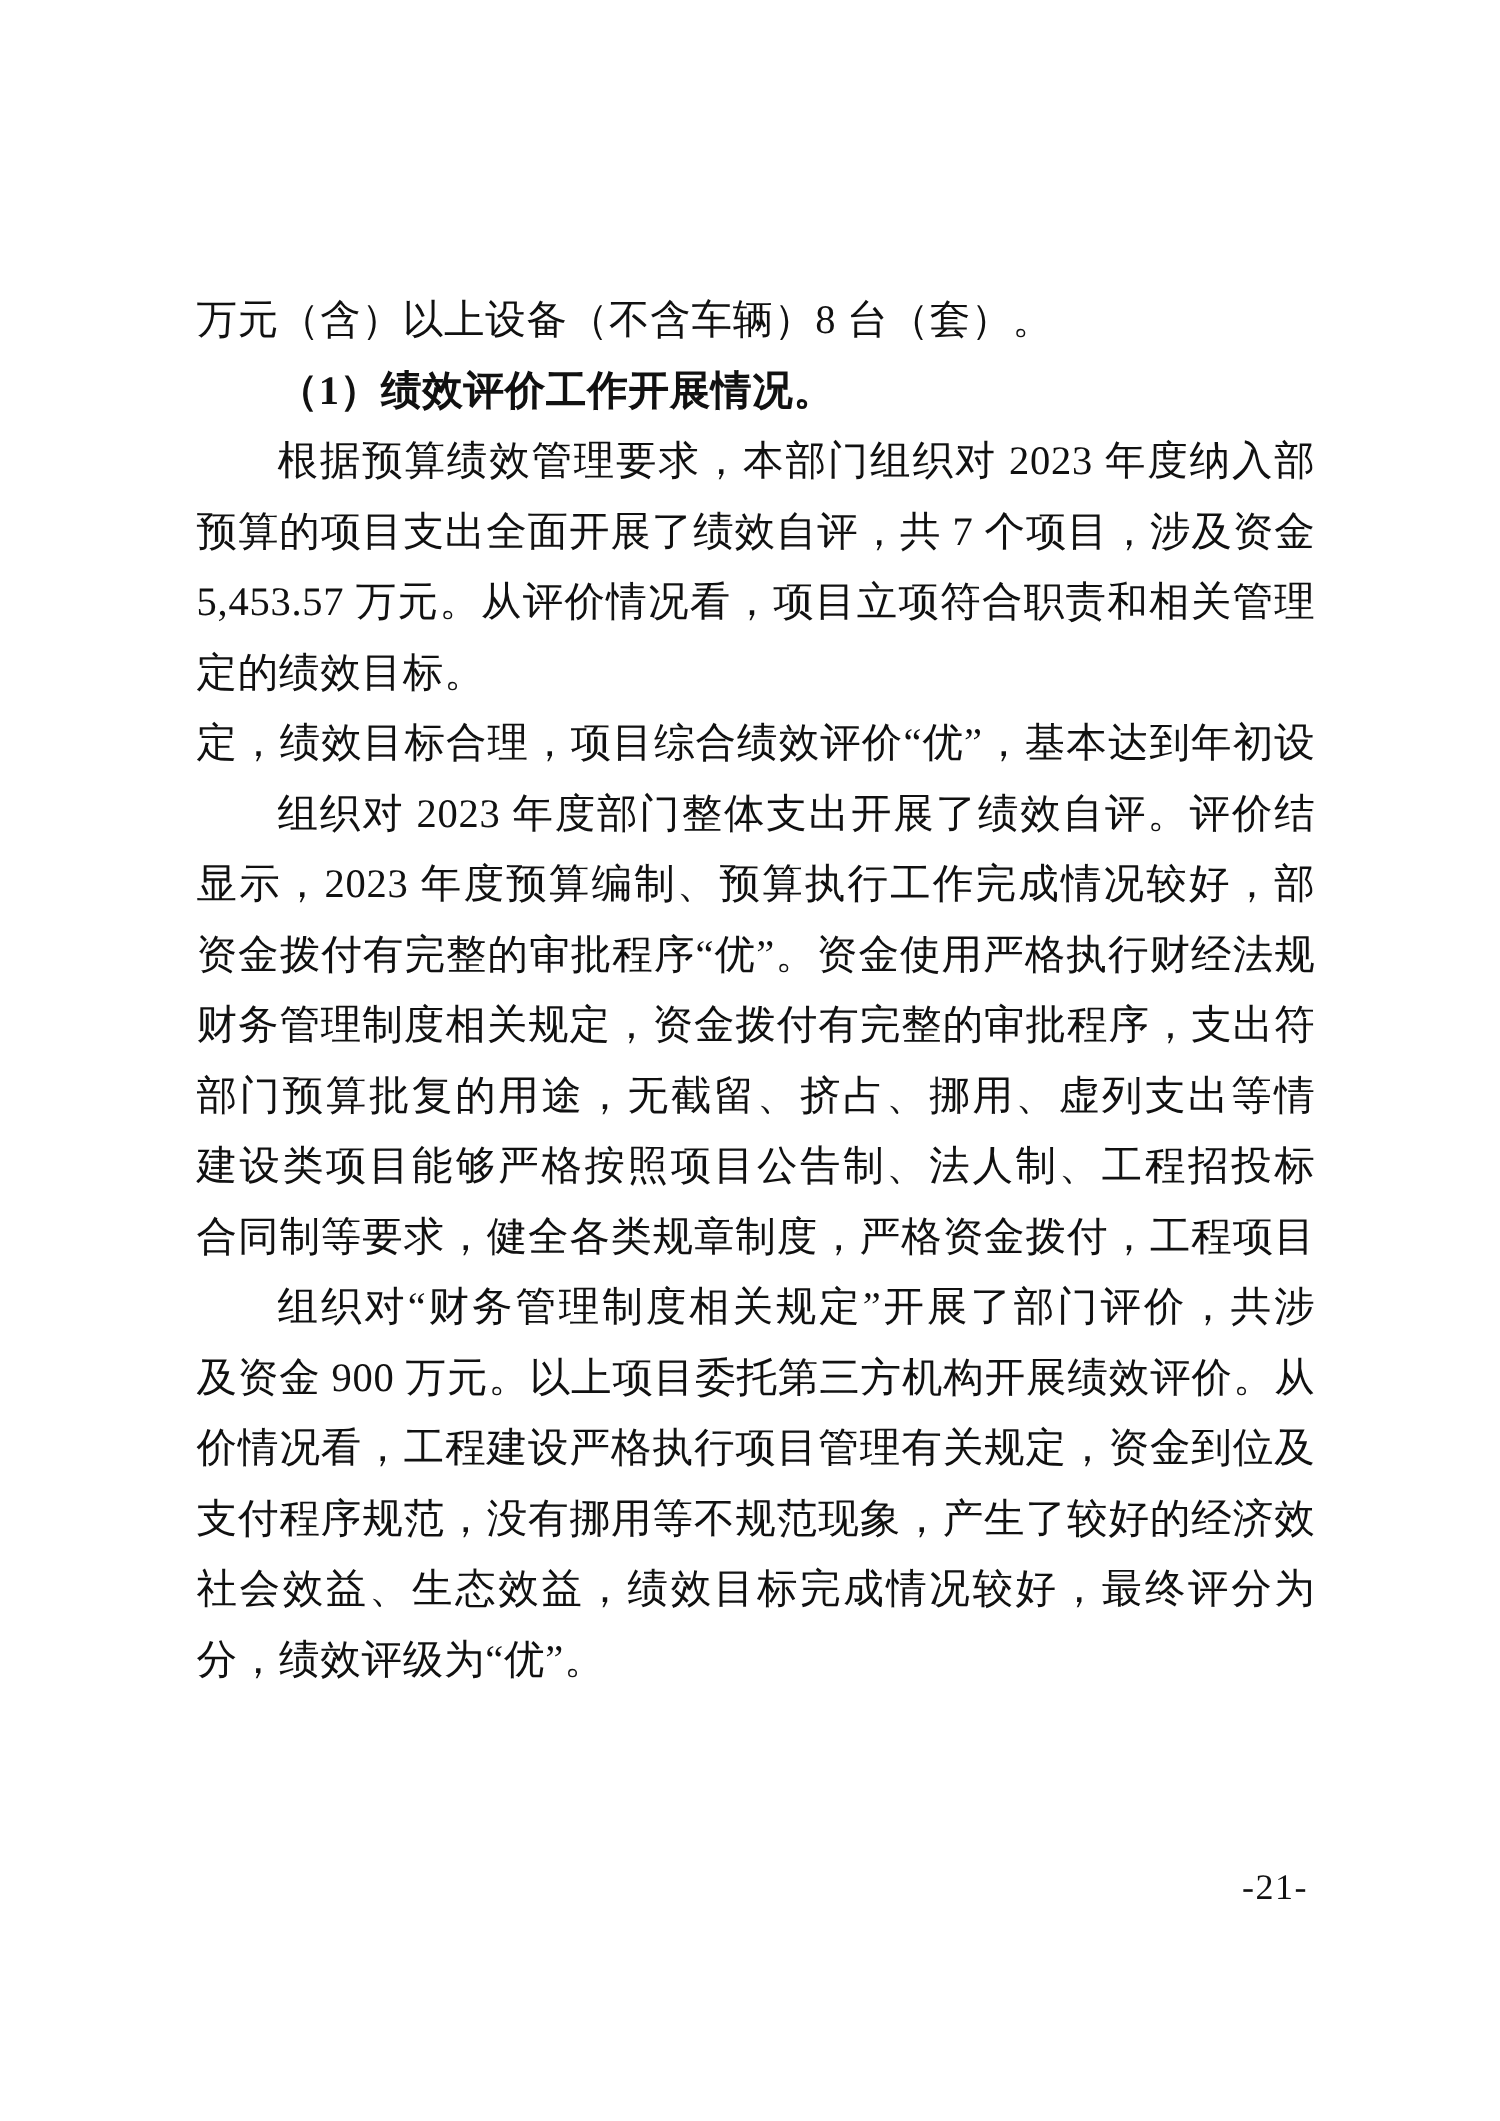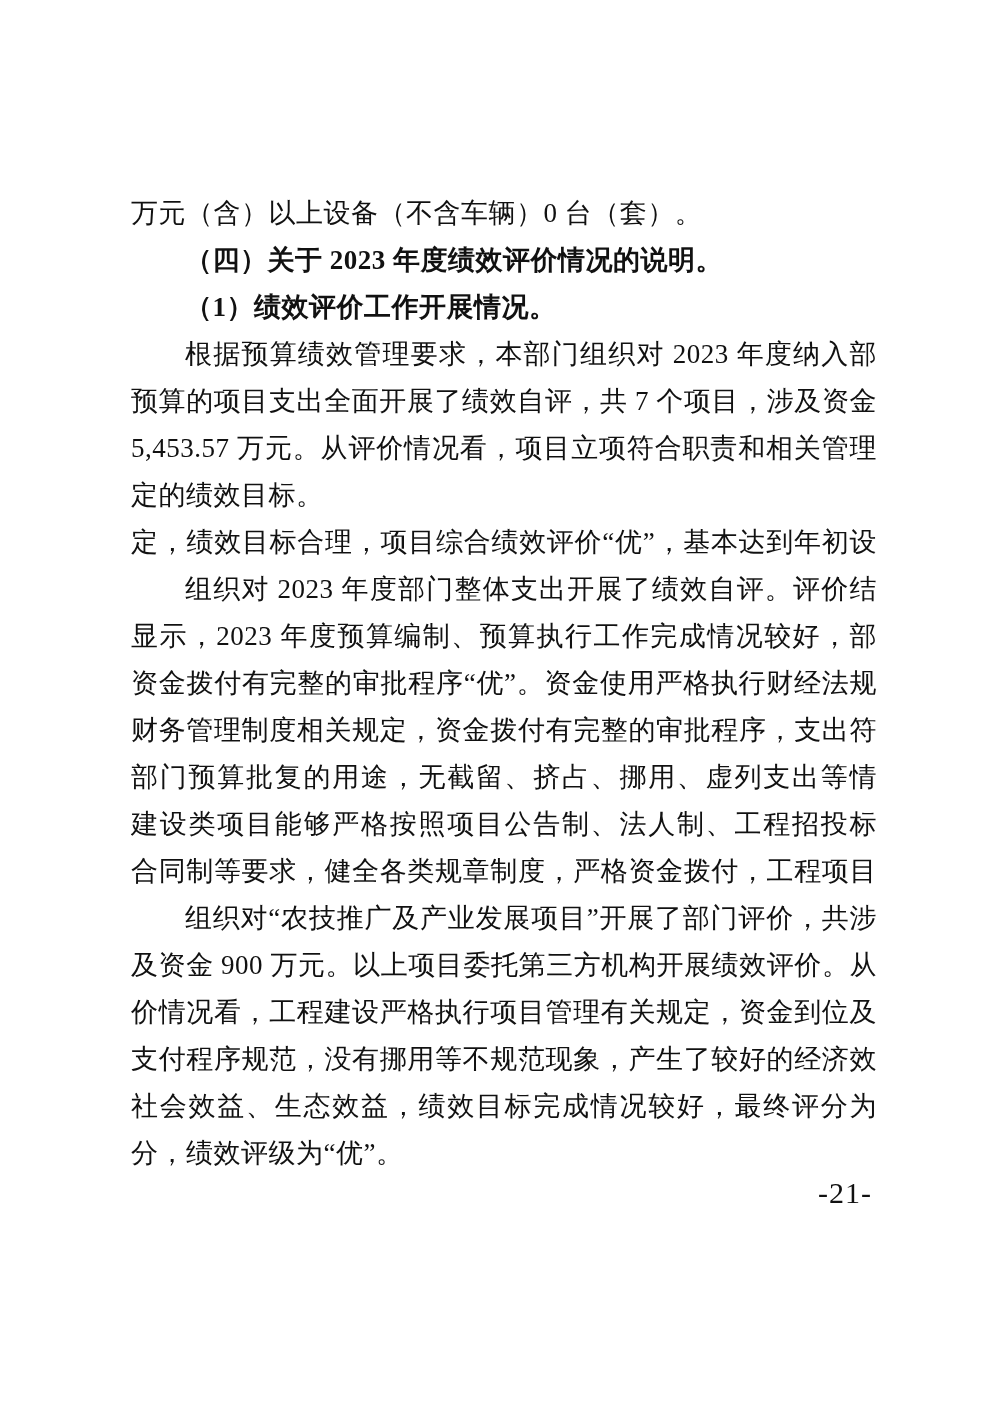--- a/index.html
+++ b/index.html
@@ -36,49 +36,48 @@
     text-align-last: justify;
   }
   .line.indent {
     text-indent: 2em;
   }
   .line.bold {
     font-weight: 700;
   }
   .footer {
     position: absolute;
-    top: 1177px;
+    top: 1243px;
     right: 128px;
-    font-size: 30px;
+    font-size: 24px;
     line-height: 32px;
     letter-spacing: 1px;
     color: #111111;
   }
 </style>
 </head>
 <body>
 
 <div class="page">
   <div class="content" id="doc-lines">
-      <div class="line">万元（含）以上设备（不含车辆）0 台（套）。</div>
-      <div class="line indent bold">（四）关于 2023 年度绩效评价情况的说明。</div>
+      <div class="line">万元（含）以上设备（不含车辆）8 台（套）。</div>
       <div class="line indent bold">（1）绩效评价工作开展情况。</div>
       <div class="line indent full">根据预算绩效管理要求，本部门组织对 2023 年度纳入部门</div>
       <div class="line full">预算的项目支出全面开展了绩效自评，共 7 个项目，涉及资金</div>
       <div class="line full">5,453.57 万元。从评价情况看，项目立项符合职责和相关管理规</div>
       <div class="line">定的绩效目标。</div>
       <div class="line full">定，绩效目标合理，项目综合绩效评价“优”，基本达到年初设</div>
       <div class="line indent full">组织对 2023 年度部门整体支出开展了绩效自评。评价结果</div>
       <div class="line full">显示，2023 年度预算编制、预算执行工作完成情况较好，部门整</div>
       <div class="line full">资金拨付有完整的审批程序“优”。资金使用严格执行财经法规和</div>
       <div class="line full">财务管理制度相关规定，资金拨付有完整的审批程序，支出符合</div>
       <div class="line full">部门预算批复的用途，无截留、挤占、挪用、虚列支出等情况。</div>
       <div class="line full">建设类项目能够严格按照项目公告制、法人制、工程招投标制、</div>
       <div class="line full">合同制等要求，健全各类规章制度，严格资金拨付，工程项目完</div>
-      <div class="line indent full">组织对“农技推广及产业发展项目”开展了部门评价，共涉</div>
+      <div class="line indent full">组织对“财务管理制度相关规定”开展了部门评价，共涉</div>
       <div class="line full">及资金 900 万元。以上项目委托第三方机构开展绩效评价。从评</div>
       <div class="line full">价情况看，工程建设严格执行项目管理有关规定，资金到位及时，</div>
       <div class="line full">支付程序规范，没有挪用等不规范现象，产生了较好的经济效益、</div>
       <div class="line full">社会效益、生态效益，绩效目标完成情况较好，最终评分为 97.22</div>
       <div class="line">分，绩效评级为“优”。</div>
     </div>
   <div class="footer">-21-</div>
 </div>
 
 </body></html>

